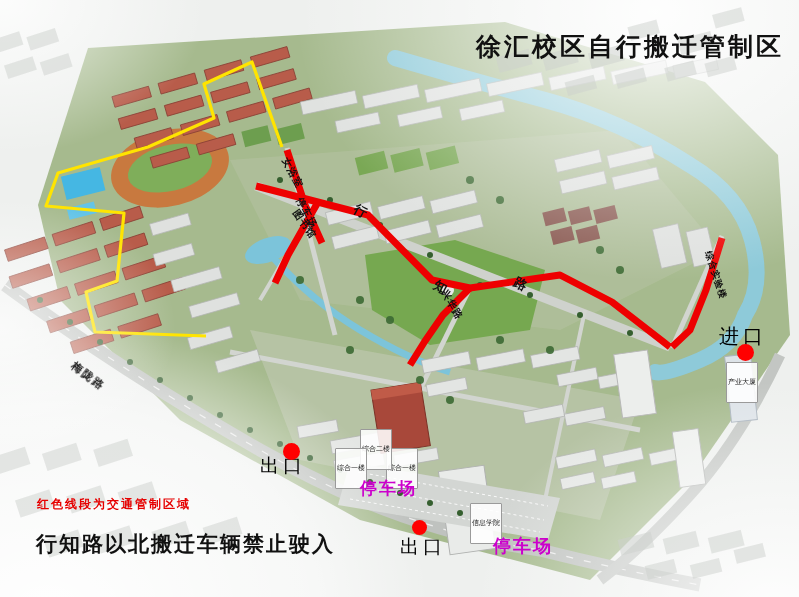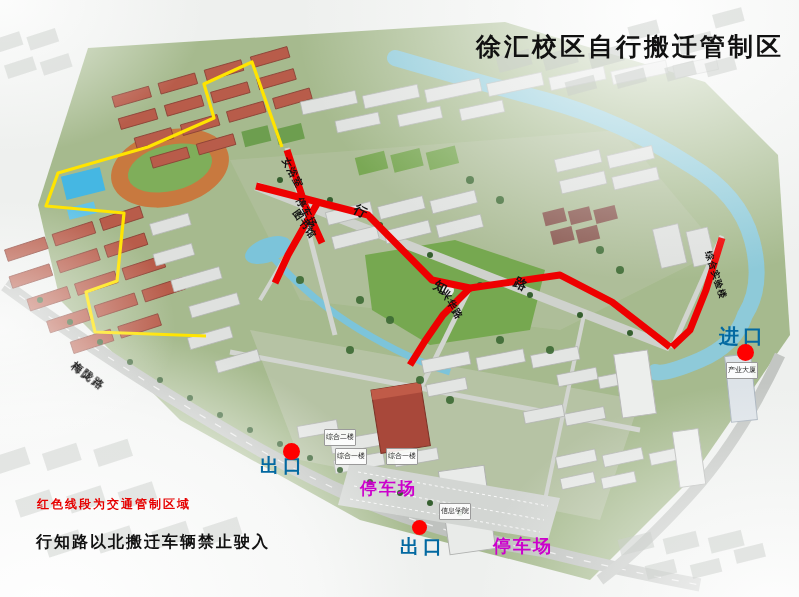--- a/index.html
+++ b/index.html
@@ -2,28 +2,28 @@
 <html><head>
 <meta charset="utf-8">
 <style>
   html,body{margin:0;padding:0;background:#e9ebe9;}
   .stage{position:relative;width:799px;height:597px;overflow:hidden;
          font-family:"DejaVu Sans","Liberation Sans",sans-serif;background:#f2f4f2;}
   .stage svg{position:absolute;left:0;top:0;}
   .lbl{position:absolute;white-space:nowrap;line-height:1;}
   .title{font-size:25px;font-weight:bold;color:#111;letter-spacing:3px;}
   .notice-red{font-size:12px;font-weight:bold;color:#e60000;letter-spacing:2px;}
-  .notice-black{font-size:16px;font-weight:bold;color:#111;letter-spacing:2px;}
-  .gate{font-size:20px;font-weight:bold;color:#0369a1;letter-spacing:4px;}
+  .notice-black{font-size:21px;font-weight:bold;color:#111;letter-spacing:2px;}
+  .gate{font-size:20px;font-weight:normal;color:#000000;letter-spacing:4px;}
   .parking{font-size:17px;font-weight:bold;color:#cc00cc;letter-spacing:2px;}
   .dot{position:absolute;background:#ff0000;border-radius:50%;}
   .roadchar{font-size:13px;font-weight:bold;color:#111;transform-origin:0 0;}
   .microlbl{font-size:10px;font-weight:bold;color:#111;transform-origin:0 0;letter-spacing:1px;}
   .chip{font-size:7px;color:#222;background:rgba(255,255,255,.88);
-        border:1px solid #9a9a9a;padding:4px 1px;border-radius:1px;text-align:center;}
+        border:1px solid #9a9a9a;padding:16px 1px;border-radius:1px;text-align:center;}
   .roadname{font-size:11px;font-weight:bold;color:#222;transform-origin:0 0;letter-spacing:2px;}
 </style>
 </head>
 <body>
 
 <div class="stage">
 
   <svg width="799" height="597" viewBox="0 0 799 597">
     <defs>
       <radialGradient id="gTR" cx="82%" cy="2%" r="45%">
@@ -307,23 +307,23 @@
   <div class="lbl microlbl" style="left:299px;top:208px;transform:rotate(55deg);">图书馆</div>
   <div class="lbl microlbl" style="left:448px;top:288px;transform:rotate(60deg);">兴华路</div>
   <div class="lbl microlbl" style="left:712px;top:250px;transform:rotate(72deg);font-size:9px;">综合实验楼</div>
 
   <span class="lbl roadchar" style="left:358px;top:202px;transform:rotate(28deg);">行</span>
   <span class="lbl roadchar" style="left:438px;top:278px;transform:rotate(28deg);">知</span>
   <span class="lbl roadchar" style="left:518px;top:275px;transform:rotate(28deg);">路</span>
 
   <div class="lbl roadname" style="left:76px;top:360px;transform:rotate(37deg);">梅陇路</div>
 
-  <div class="lbl chip" style="left:439px;top:503px;">信息学院</div>
+  <div class="lbl chip" style="left:470px;top:503px;">信息学院</div>
   <div class="lbl chip" style="left:386px;top:448px;">综合一楼</div>
-  <div class="lbl chip" style="left:324px;top:429px;">综合二楼</div>
+  <div class="lbl chip" style="left:360px;top:429px;">综合二楼</div>
   <div class="lbl chip" style="left:335px;top:448px;">综合一楼</div>
   <div class="lbl chip" style="left:726px;top:362px;">产业大厦</div>
 
   <div class="lbl gate" style="left:719px;top:326px;">进口</div>
   <div class="dot" style="left:737px;top:344px;width:17px;height:17px;"></div>
 
   <div class="lbl gate" style="left:260px;top:456px;font-size:19px;">出口</div>
   <div class="dot" style="left:283px;top:443px;width:17px;height:17px;"></div>
 
   <div class="lbl gate" style="left:400px;top:537px;font-size:19px;">出口</div>

